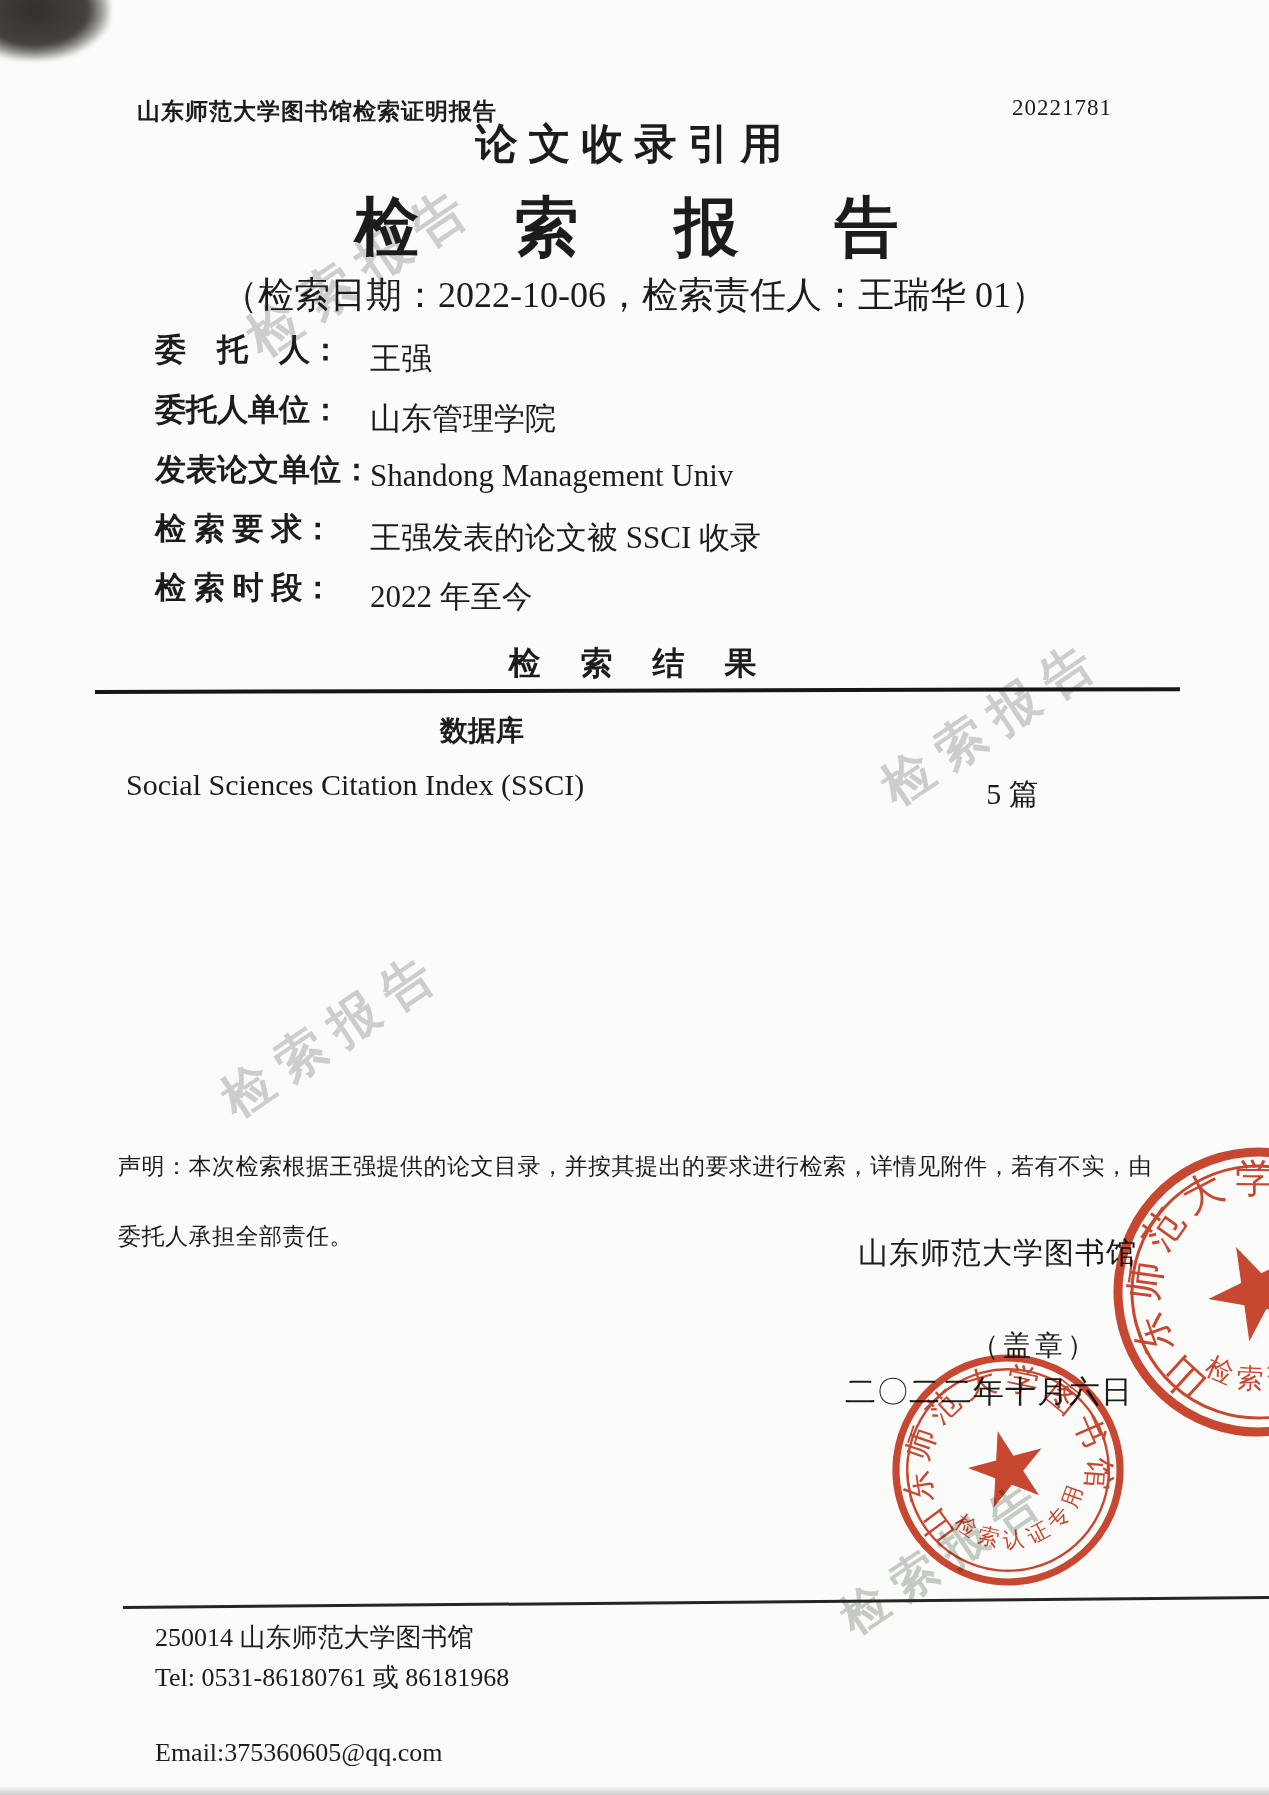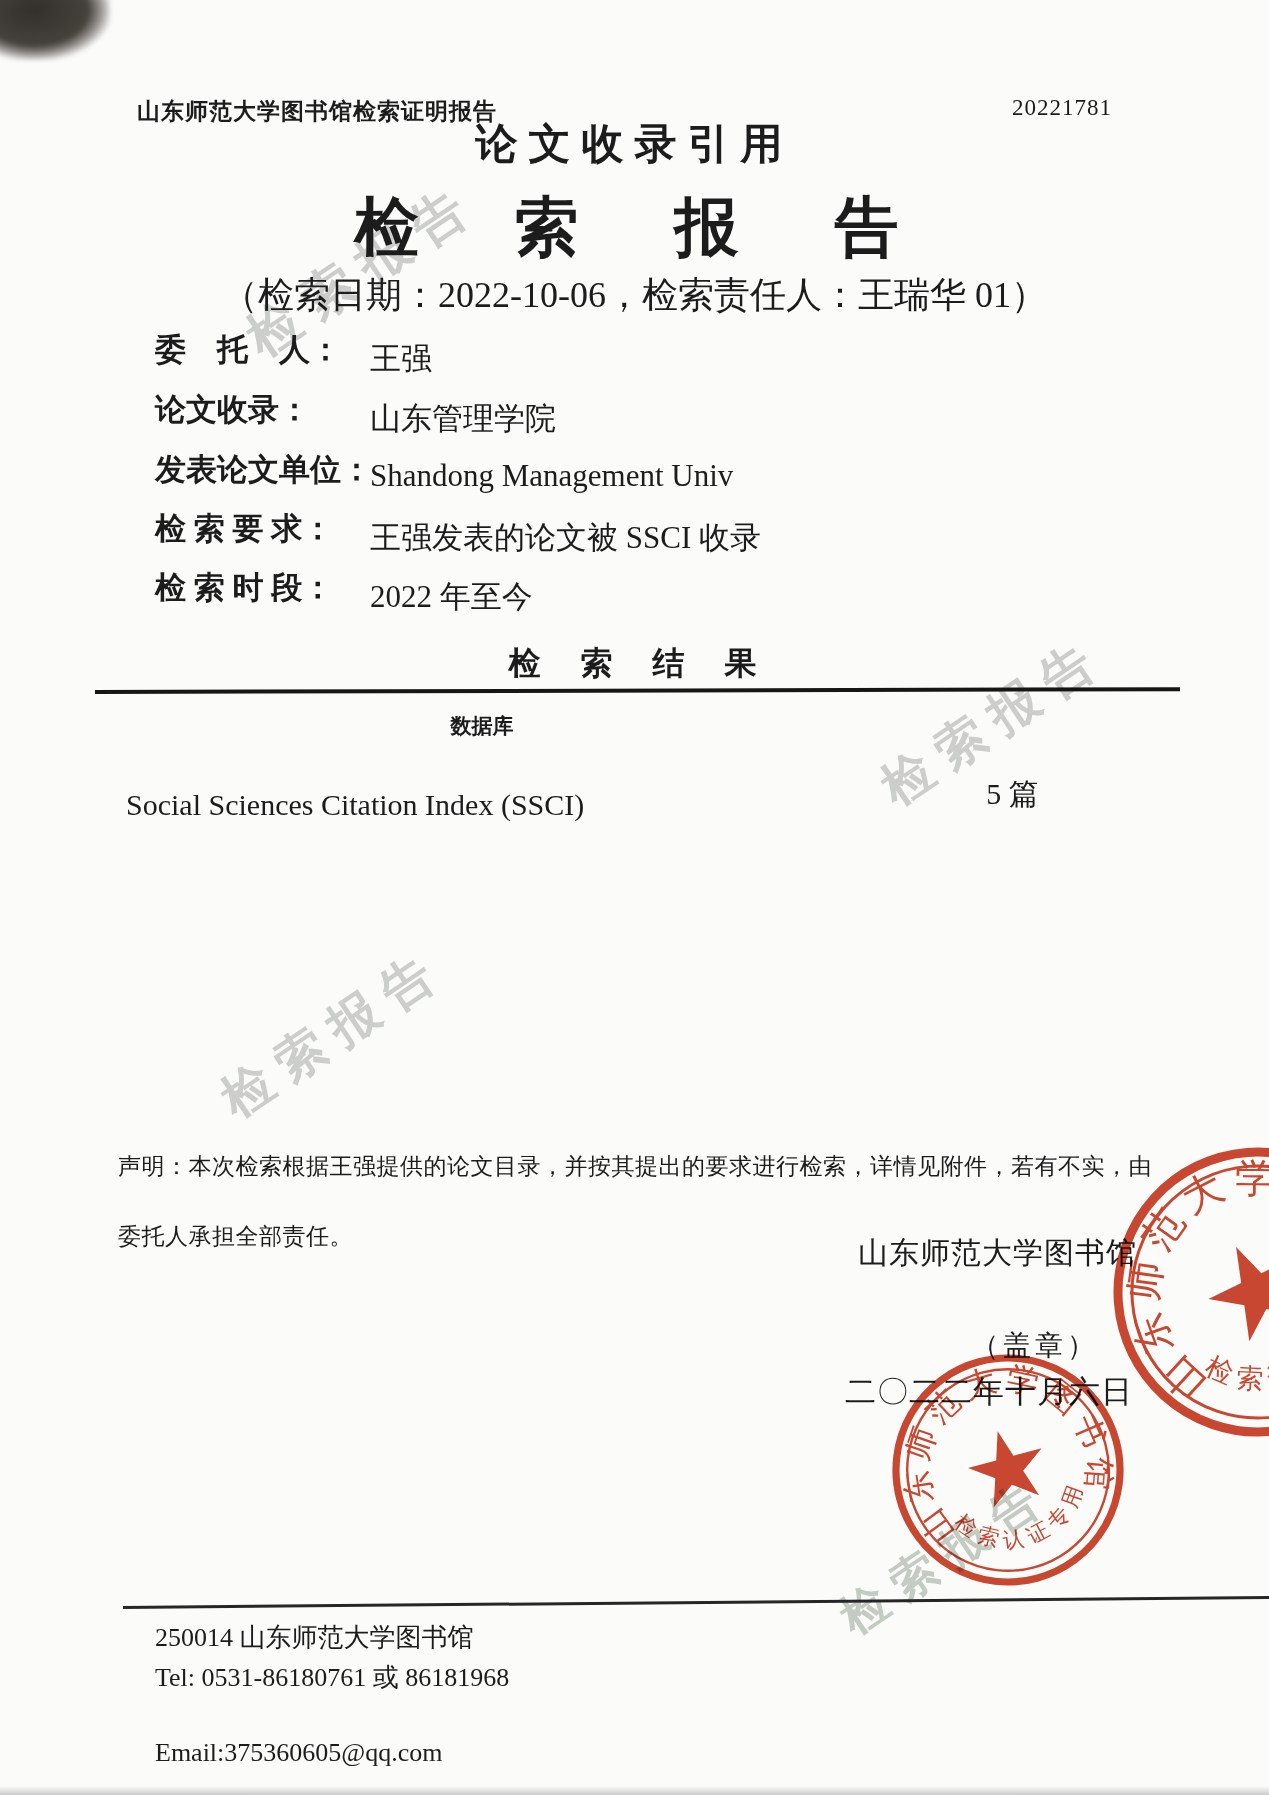--- a/index.html
+++ b/index.html
@@ -37,21 +37,21 @@
   .hdr-left{left:137px;top:96px;font-size:23px;font-weight:700;letter-spacing:1px;}
   .doc-num{left:1012px;top:95px;font-size:23px;letter-spacing:1px;}
   .subtitle{left:0;right:0;top:116px;text-align:center;font-size:42px;font-weight:700;letter-spacing:11px;}
   .main-title{left:0;right:0;top:184px;text-align:center;font-size:64px;font-weight:700;letter-spacing:16px;}
   .meta-line{left:0;right:0;top:271px;text-align:center;font-size:36px;}
   .frow{font-size:31px;white-space:nowrap;}
   .frow .flabel{font-weight:700;}
   .fvalue{font-size:31px;white-space:nowrap;margin-top:9px;}
   .results-heading{left:0;right:0;top:642px;text-align:center;font-size:32px;font-weight:700;letter-spacing:4px;}
   .thick-line{left:95px;top:690px;width:1085px;height:4px;background:#161616;transform:rotate(-0.15deg);transform-origin:left center;}
-  .col-h{font-size:21px;font-weight:700;text-align:center;}
+  .col-h{font-size:28px;font-weight:700;text-align:center;}
   .cell{font-size:30px;white-space:nowrap;}
   .statement-line{font-size:23px;letter-spacing:.5px;white-space:nowrap;}
   .sig-org{left:858px;top:1233px;font-size:30px;letter-spacing:1px;}
   .seal-hint{left:950px;top:1327px;width:170px;text-align:center;font-size:28px;letter-spacing:4px;}
   .sig-date{left:845px;top:1371px;font-size:31px;letter-spacing:1px;}
   .footer-line{left:123px;top:1606px;width:1150px;height:3px;background:#262626;transform:rotate(-0.5deg);transform-origin:left center;}
   .foot-txt{left:155px;font-size:26px;}
   
   .seal{mix-blend-mode:multiply;opacity:.93;}
   .seal svg{display:block;overflow:visible;}
@@ -74,21 +74,21 @@
   <div class="abs subtitle">论文收录引用</div>
   <div class="abs main-title">检　索　报　告</div>
   <div class="abs meta-line">（检索日期：2022-10-06，检索责任人：王瑞华 01）</div>
 
   <div class="abs frow" style="left:155px;top:329px;">
     <span class="flabel">委　托　人：</span>
   </div>
   <div class="abs fvalue" style="left:370px;top:329px;">王强</div>
 
   <div class="abs frow" style="left:155px;top:389px;">
-    <span class="flabel">论文收录：</span>
+    <span class="flabel">委托人单位：</span>
   </div>
   <div class="abs fvalue" style="left:370px;top:389px;">山东管理学院</div>
 
   <div class="abs frow" style="left:155px;top:449px;">
     <span class="flabel">发表论文单位：</span>
   </div>
   <div class="abs fvalue" style="left:370px;top:449px;">Shandong Management Univ</div>
 
   <div class="abs frow" style="left:155px;top:508px;">
     <span class="flabel">检 索 要 求：</span>
@@ -98,21 +98,21 @@
   <div class="abs frow" style="left:155px;top:567px;">
     <span class="flabel">检 索 时 段：</span>
   </div>
   <div class="abs fvalue" style="left:370px;top:567px;">2022 年至今</div>
 
   <div class="abs results-heading">检　索　结　果</div>
   <div class="abs thick-line"></div>
 
   <div class="abs col-h" style="left:382px;top:712px;width:200px;">数据库</div>
 
-  <div class="abs cell" style="left:126px;top:788px;">Social Sciences Citation Index (SSCI)</div>
+  <div class="abs cell" style="left:126px;top:768px;">Social Sciences Citation Index (SSCI)</div>
   <div class="abs cell" style="left:930px;top:774px;width:165px;text-align:center;">5 篇</div>
 
   <div class="abs statement-line" style="left:118px;top:1151px;">声明：本次检索根据王强提供的论文目录，并按其提出的要求进行检索，详情见附件，若有不实，由</div>
   <div class="abs statement-line" style="left:118px;top:1221px;">委托人承担全部责任。</div>
 
   <div class="abs sig-org">山东师范大学图书馆</div>
   <div class="abs seal-hint">（盖章）</div>
   <div class="abs sig-date">二〇二二年十月六日</div>
 
   <div class="abs seal" style="left:1108px;top:1142px;width:300px;height:300px;transform:rotate(-26deg);">

